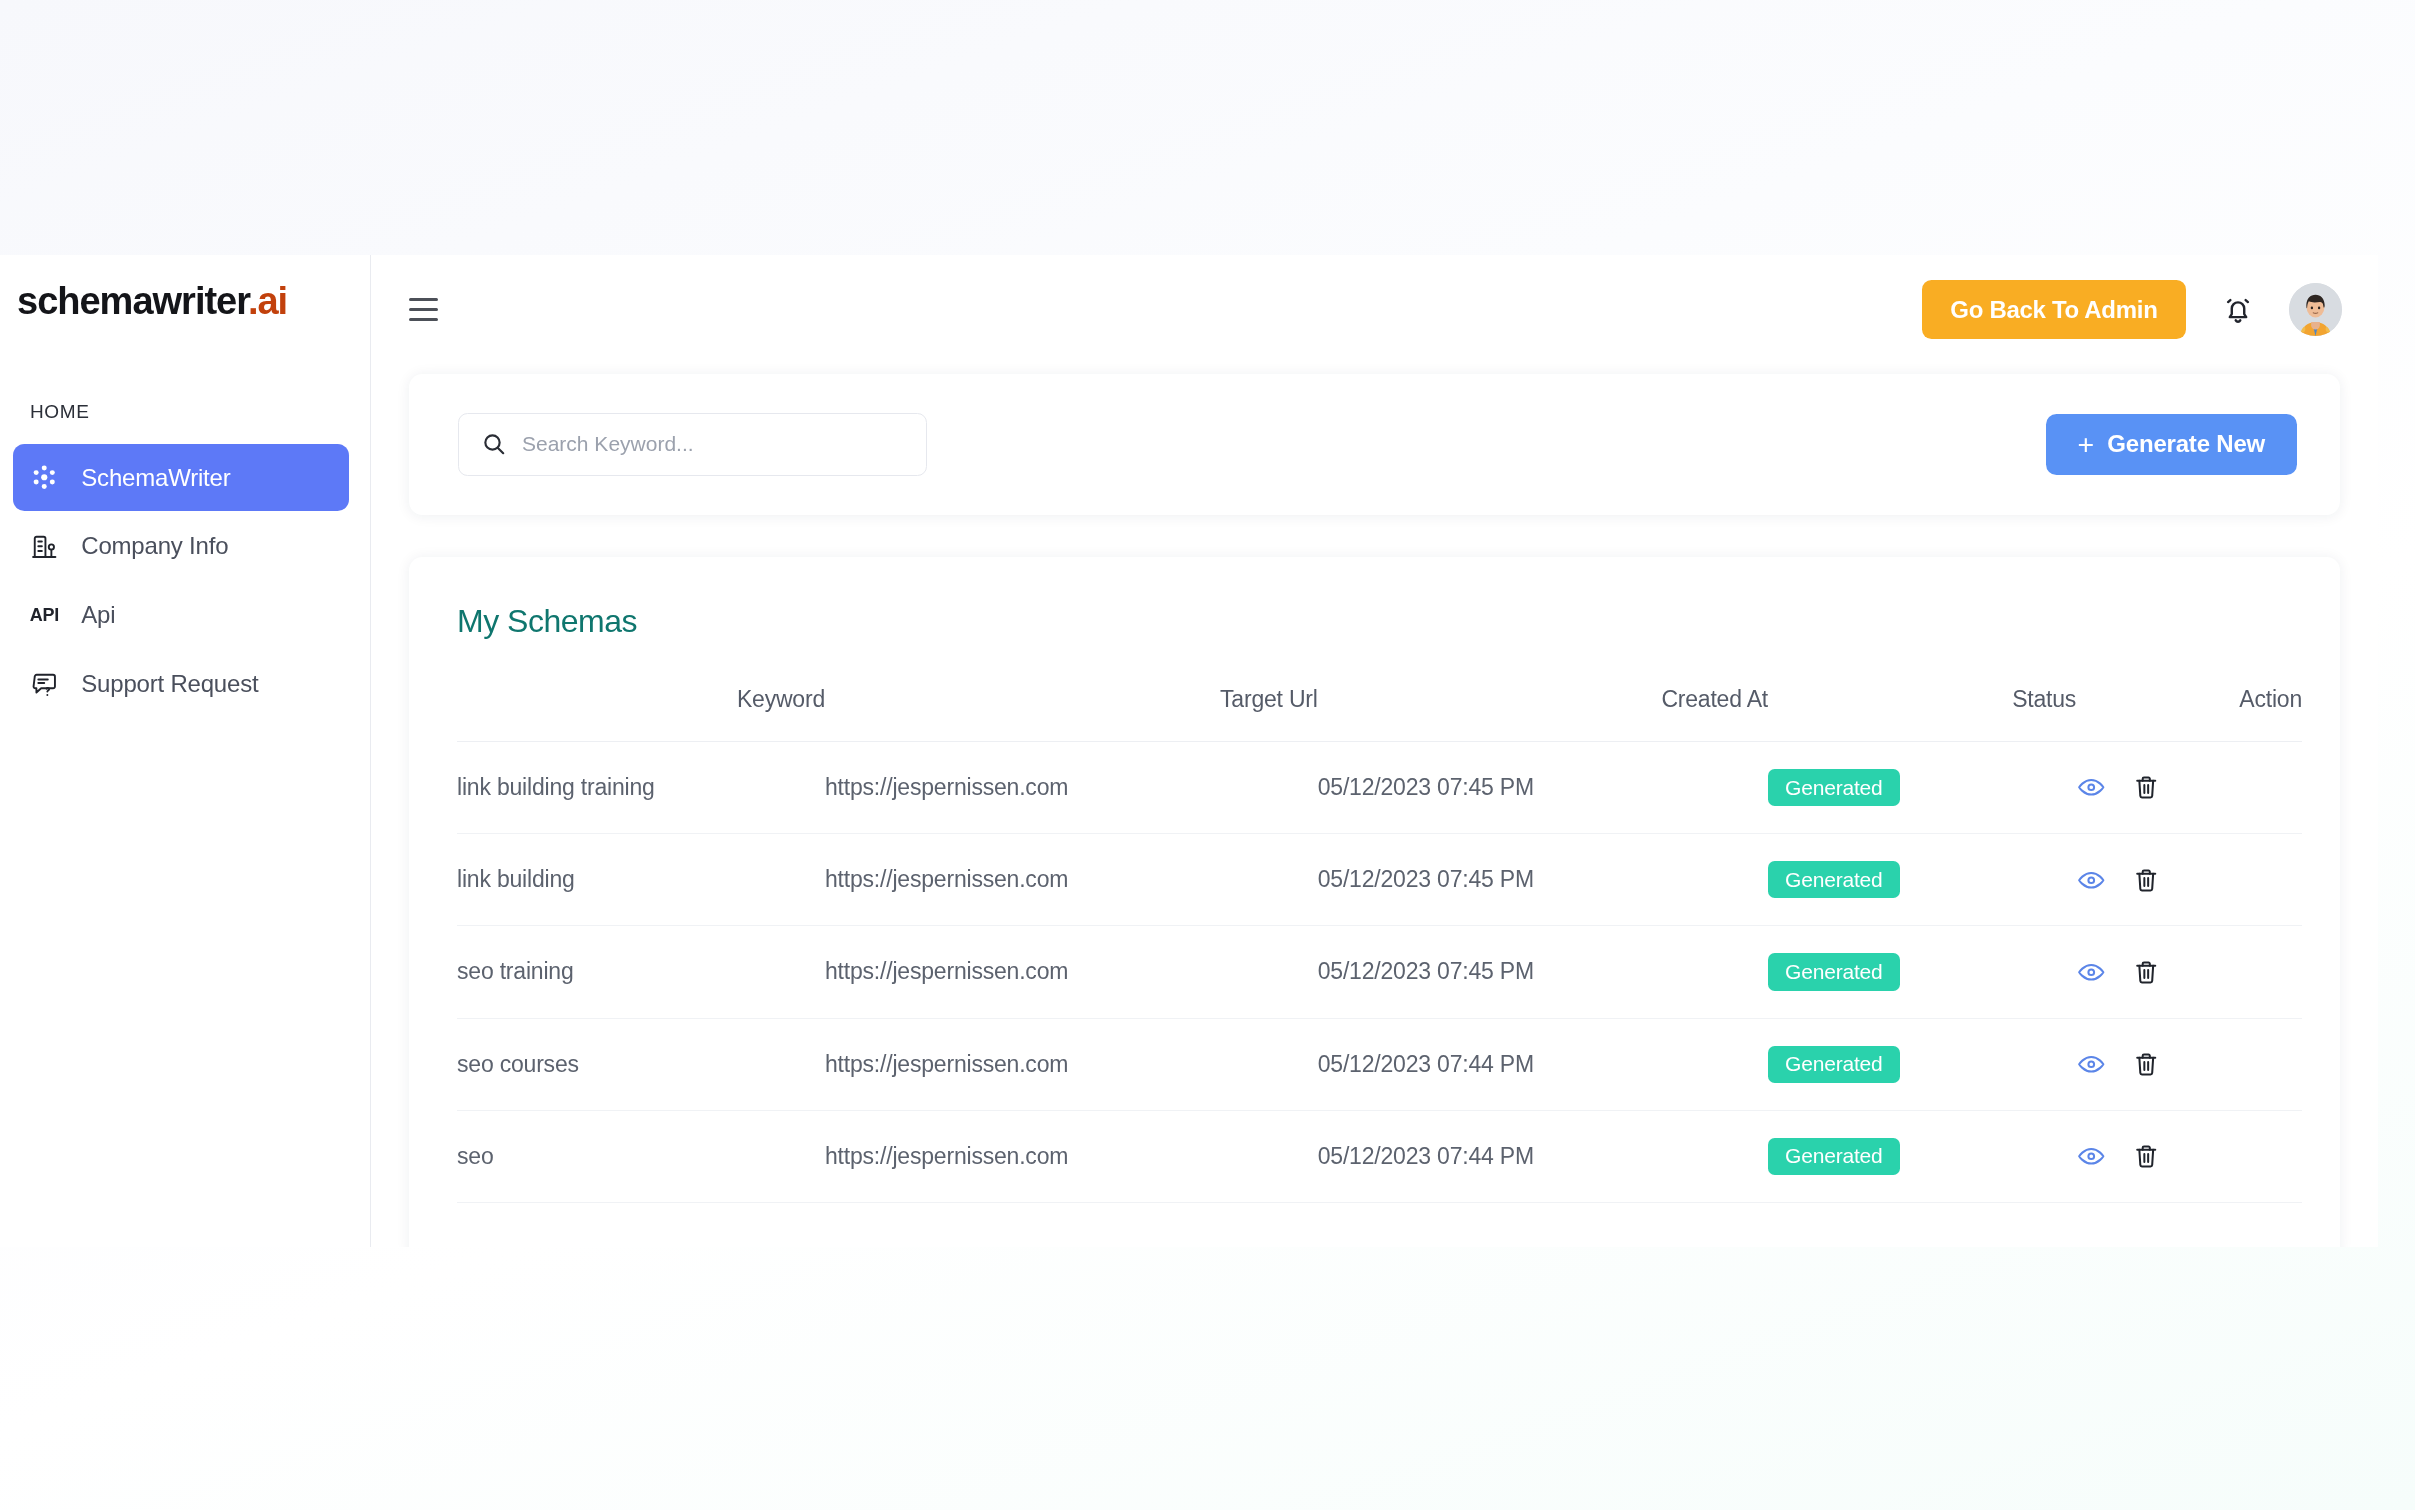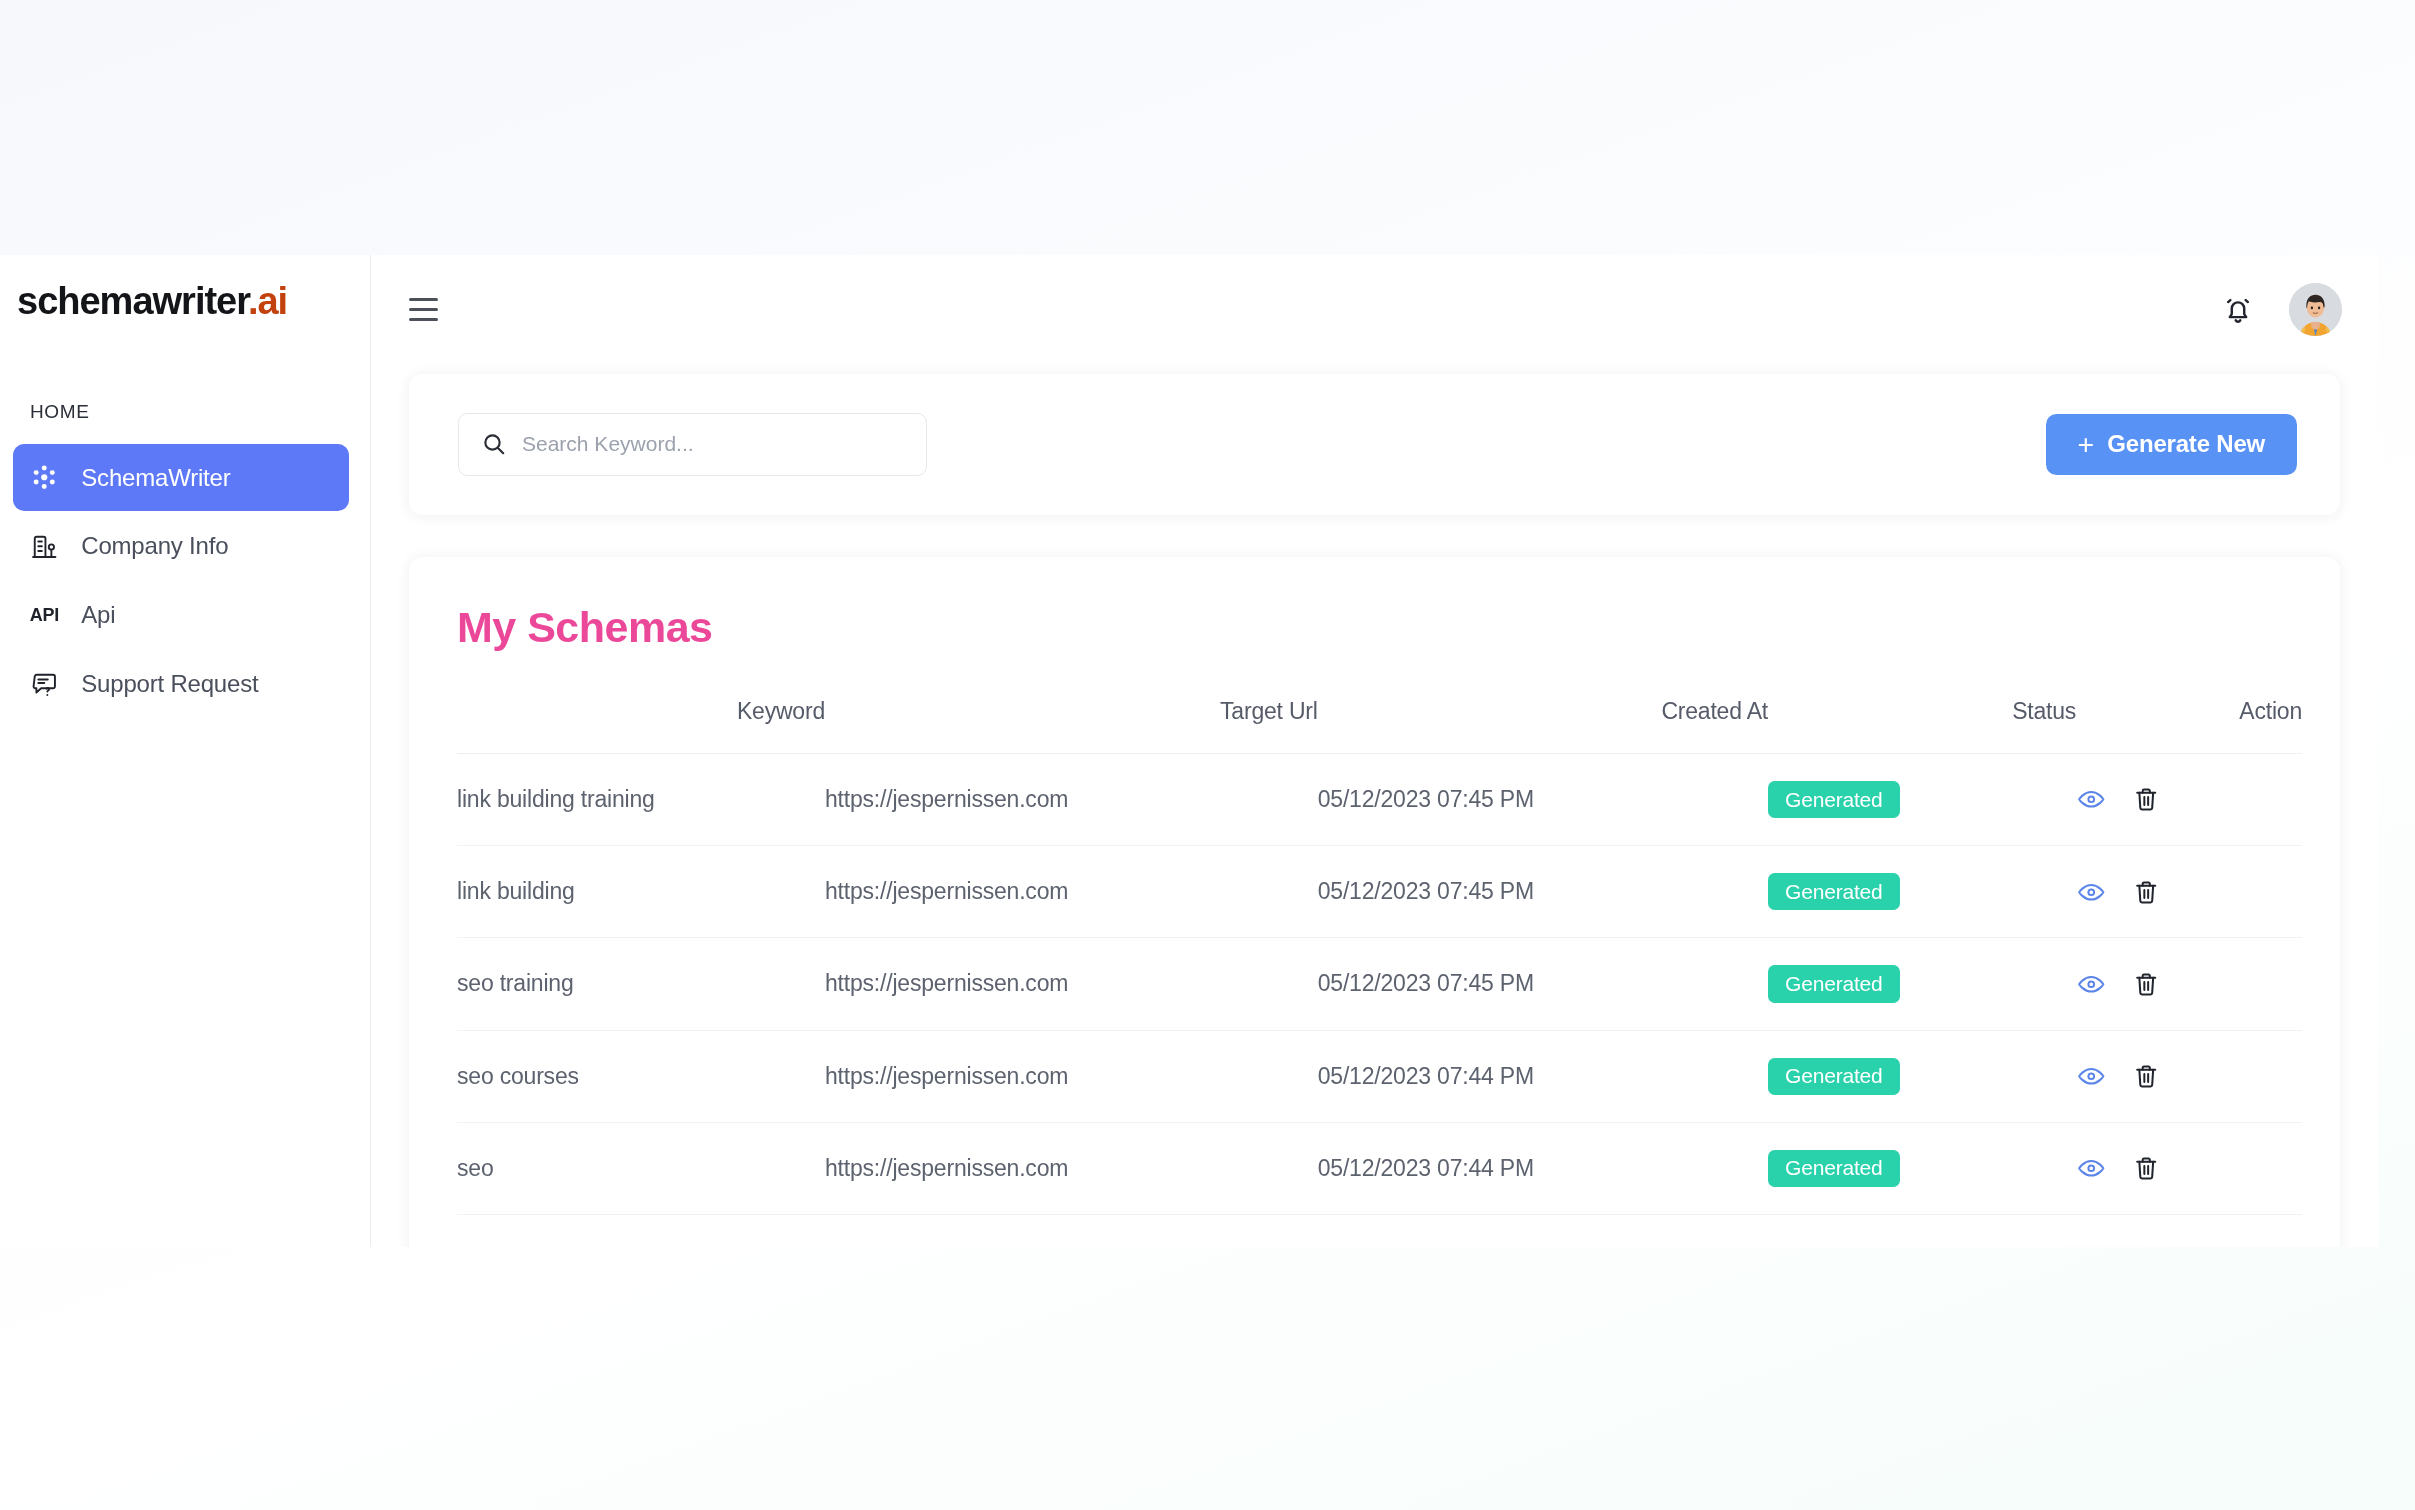--- a/index.html
+++ b/index.html
@@ -243,23 +243,23 @@
     align-items: center;
     gap: 13.3px;
     cursor: pointer;
     white-space: nowrap;
   }
   .gen-btn .plus { font-size: 28.5px; font-weight: 400; line-height: 1; }
 
   
   .table-card { padding: 46px 38px 57px 48px; }
   .table-title {
-    font-size: 43px;
-    color: #ec4899;
-    font-weight: 700;
+    font-size: 32px;
+    color: #0f766e;
+    font-weight: 400;
     letter-spacing: -0.5px;
     margin-bottom: 46px;
   }
 
   table.schemas {
     width: 100%;
     border-collapse: collapse;
     table-layout: fixed;
   }
   table.schemas th {
@@ -384,20 +384,21 @@
   <div class="main">
 
     <header class="topbar">
       <div class="hamburger">
         <span></span>
         <span></span>
         <span></span>
       </div>
 
       <div class="topbar-right">
+        <button class="admin-btn">Go Back To Admin</button>
 
         <div class="bell-btn">
           <svg width="34" height="34" viewBox="0 0 24 24" fill="none" stroke="currentColor" stroke-width="1.7" stroke-linecap="round" stroke-linejoin="round">
             <path d="M6.2 17h11.6l-1.4-2.1V11a4.4 4.4 0 0 0-8.8 0v3.9z"></path>
             <path d="M10.4 19.3a1.8 1.8 0 0 0 3.2 0"></path>
             <path d="M5 6.4 6.6 5M19 6.4 17.4 5"></path>
           </svg>
         </div>
 
         <div class="avatar">

